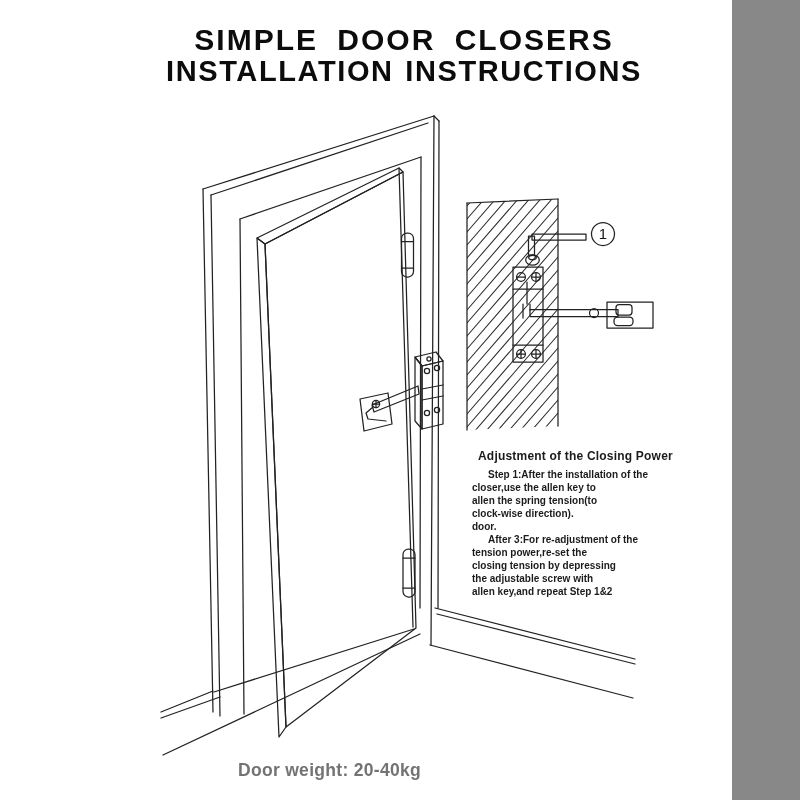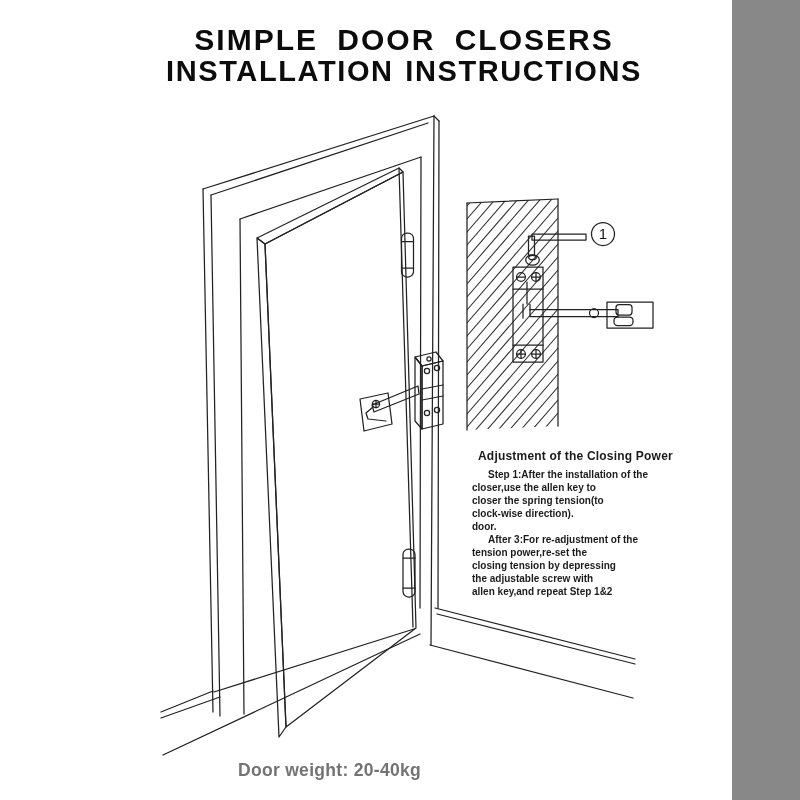--- a/index.html
+++ b/index.html
@@ -197,21 +197,21 @@
         <text data-name="callout-1-label" x="603" y="239" text-anchor="middle" font-size="15" font-family="Liberation Sans, sans-serif">1</text>
       </g>
     </g>
   </svg>
 
   <div class="adjustment" data-name="adjustment-instructions">
     <div class="adj-heading" data-name="adjustment-heading">Adjustment of the Closing Power</div>
 
     <div class="adj-line first" data-name="step-1-line">Step 1:After the installation of the</div>
     <div class="adj-line cont" data-name="step-1-line">closer,use the allen key to</div>
-    <div class="adj-line cont" data-name="step-1-line">closer the spring tension(to</div>
+    <div class="adj-line cont" data-name="step-1-line">allen the spring tension(to</div>
     <div class="adj-line cont" data-name="step-1-line">clock-wise direction).</div>
 
     <div class="adj-line cont" data-name="step-2-line">door.</div>
 
     <div class="adj-line first" data-name="step-3-line">After 3:For re-adjustment of the</div>
     <div class="adj-line cont" data-name="step-3-line">tension power,re-set the</div>
     <div class="adj-line cont" data-name="step-3-line">closing tension by depressing</div>
     <div class="adj-line cont" data-name="step-3-line">the adjustable screw with</div>
     <div class="adj-line cont" data-name="step-3-line">allen key,and repeat Step 1&amp;2</div>
   </div>

